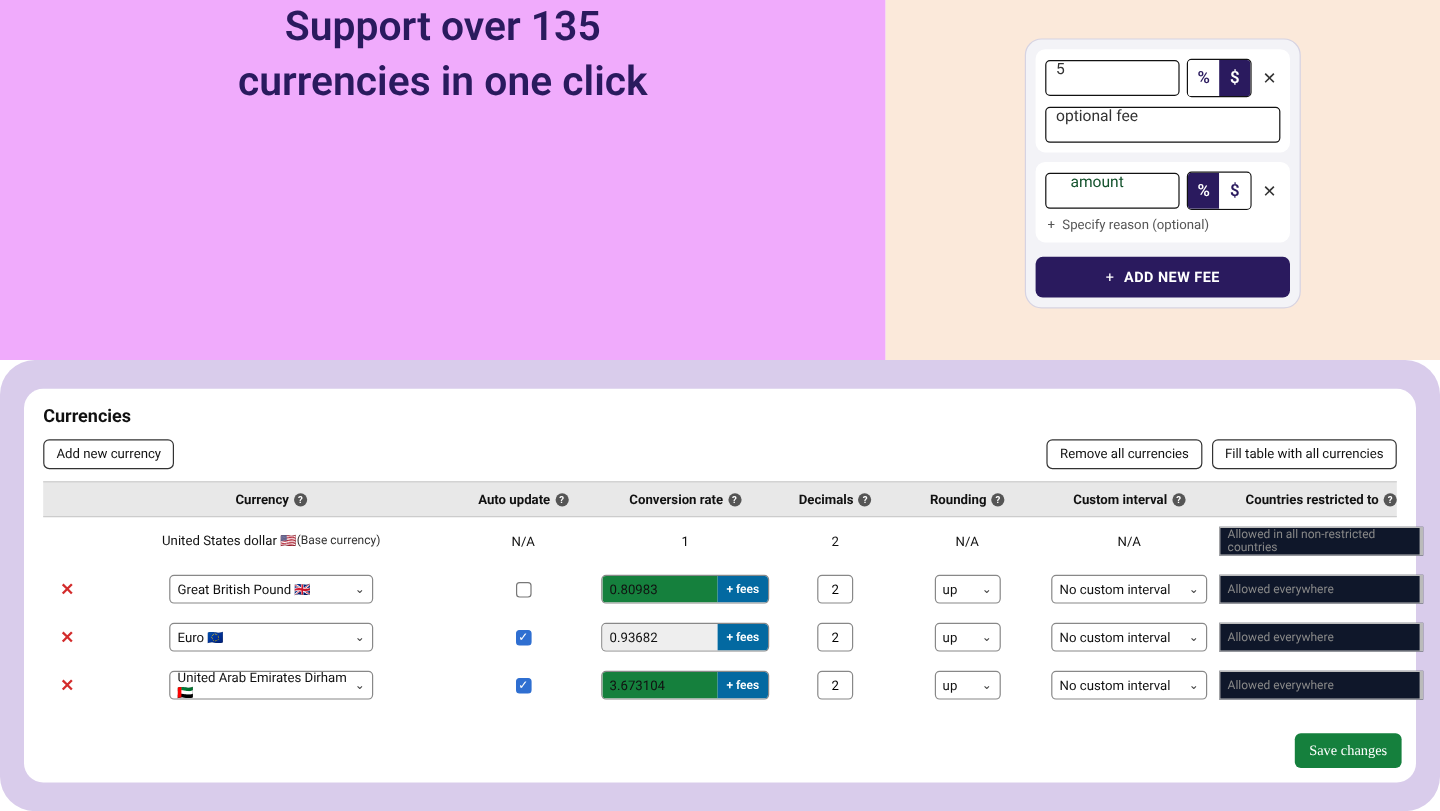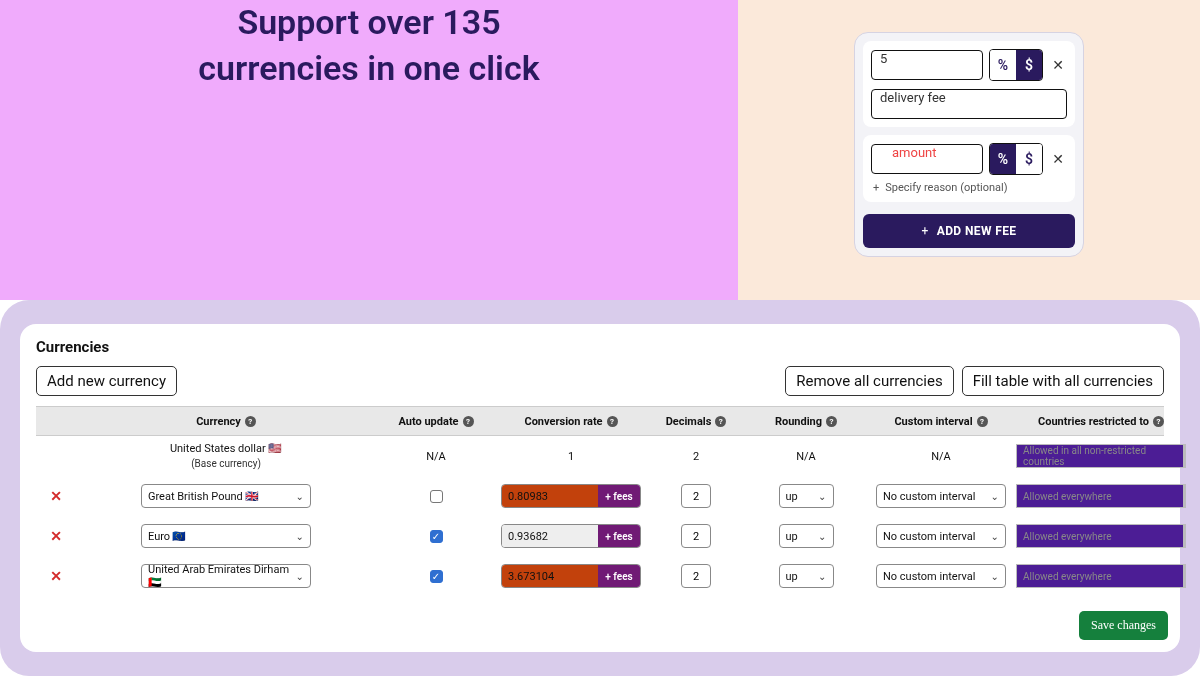--- a/index.html
+++ b/index.html
@@ -7,62 +7,62 @@
   body { background: #fff; }
 
   .top { display: flex; height: 300px; }
   .top-left { flex: 1; background: #f0abfc; display: flex; align-items: flex-start; justify-content: center; }
   .headline { text-align: center; color: #2a1a5e; font-size: 34px; font-weight: 600; line-height: 1.35; }
   .top-right { width: 462px; background: #fbe9da; display: flex; align-items: flex-start; justify-content: center; padding-top: 32px; }
   .fees-card { width: 230px; background: #f3f3f7; border: 1px solid #d6d3e2; border-radius: 14px; padding: 8px; }
   .fee-block { background: #fff; border-radius: 8px; padding: 8px; margin-bottom: 8px; }
   .fee-row { display: flex; align-items: center; gap: 6px; }
   .fee-amount { flex: 1; height: 30px; border: 1px solid #111; border-radius: 4px; padding: 0 8px; font-size: 13px; color: #333; }
-  .fee-amount.placeholder { color: #ef4444; padding-left: 20px; }
+  .fee-amount.placeholder { color: #14532d; padding-left: 20px; }
   .seg { display: flex; border: 1px solid #111; border-radius: 4px; overflow: hidden; }
   .seg button { width: 26px; height: 30px; border: none; background: #fff; color: #2a1a5e; font-size: 14px; font-weight: 600; cursor: pointer; }
   .seg button.active { background: #2a1a5e; color: #fff; }
   .fee-close { width: 18px; height: 18px; display: flex; align-items: center; justify-content: center; color: #333; font-size: 14px; cursor: pointer; }
   .fee-reason { width: 100%; height: 30px; border: 1px solid #111; border-radius: 4px; padding: 0 8px; font-size: 13px; color: #333; margin-top: 8px; }
   .specify { font-size: 11px; color: #555; padding: 6px 2px 0; cursor: pointer; }
   .specify::before { content: "+"; margin-right: 6px; }
   .add-fee { width: 100%; height: 34px; background: #2a1a5e; color: #fff; border: none; border-radius: 6px; font-size: 12px; font-weight: 700; letter-spacing: 0.4px; cursor: pointer; margin-top: 4px; }
   .add-fee::before { content: "+"; margin-right: 8px; font-weight: 400; }
 
   .bottom { background: #d9cceb; height: 376px; padding: 24px 20px; border-radius: 29px; }
   .panel { background: #fff; border-radius: 16px; padding: 14px 16px 44px; position: relative; height: 100%; }
   .panel-title { font-size: 15px; font-weight: 700; color: #111; margin-bottom: 10px; }
   .toolbar { display: flex; justify-content: space-between; margin-bottom: 10px; }
-  .btn-outline { background: #fff; border: 1px solid #333; border-radius: 5px; padding: 5px 10px; font-size: 15px; color: #111; cursor: pointer; }
+  .btn-outline { background: #fff; border: 1px solid #333; border-radius: 5px; padding: 5px 10px; font-size: 11px; color: #111; cursor: pointer; }
   .toolbar-right { display: flex; gap: 8px; }
 
   .thead { display: grid; grid-template-columns: 40px 300px 120px 150px 100px 120px 150px 170px; background: #e8e8e8; border-top: 1px solid #ccc; border-bottom: 1px solid #ccc; height: 30px; align-items: center; font-size: 11px; font-weight: 700; color: #111; }
   .thead > div { display: flex; justify-content: center; align-items: center; gap: 4px; }
   .help { display: inline-flex; width: 11px; height: 11px; border-radius: 50%; background: #555; color: #fff; font-size: 8px; font-weight: 700; align-items: center; justify-content: center; }
   .help::after { content: "?"; }
 
   .trow { display: grid; grid-template-columns: 40px 300px 120px 150px 100px 120px 150px 170px; align-items: center; height: 40px; font-size: 11px; color: #111; }
   .trow > div { display: flex; justify-content: center; align-items: center; }
-  .base-currency { flex-direction: column; line-height: 1.3; }
+  .base-currency { flex-direction: row; line-height: 1.3; }
   .base-currency .b1 { font-size: 11px; }
   .base-currency .b2 { font-size: 10px; color: #333; }
   .remove-x { color: #d32b2b; font-size: 14px; font-weight: 700; cursor: pointer; }
   .cur-select { width: 170px; height: 24px; border: 1px solid #888; border-radius: 4px; background: #fff; padding: 0 6px; font-size: 11px; display: flex; align-items: center; justify-content: space-between; cursor: pointer; }
   .chev { font-size: 10px; color: #444; }
   .chk { width: 13px; height: 13px; border: 1px solid #777; border-radius: 3px; display: flex; align-items: center; justify-content: center; background: #fff; }
   .chk.checked { background: #2f6fd1; border-color: #2f6fd1; color: #fff; font-size: 10px; }
   .chk.checked::after { content: "✓"; }
   .rate-wrap { display: flex; width: 140px; height: 24px; border: 1px solid #888; border-radius: 4px; overflow: hidden; }
   .rate-wrap.disabled .rate-val { background: #eee; }
-  .rate-val { flex: 1; padding: 0 6px; font-size: 11px; display: flex; align-items: center; background: #c2410c; }
-  .rate-fees { width: 42px; background: #701a75; color: #fff; font-size: 10px; font-weight: 600; display: flex; align-items: center; justify-content: center; cursor: pointer; }
+  .rate-val { flex: 1; padding: 0 6px; font-size: 11px; display: flex; align-items: center; background: #15803d; }
+  .rate-fees { width: 42px; background: #0369a1; color: #fff; font-size: 10px; font-weight: 600; display: flex; align-items: center; justify-content: center; cursor: pointer; }
   .dec-input { width: 30px; height: 24px; border: 1px solid #888; border-radius: 4px; text-align: center; font-size: 11px; }
   .sel { width: 55px; height: 24px; border: 1px solid #888; border-radius: 4px; background: #fff; padding: 0 6px; font-size: 11px; display: flex; align-items: center; justify-content: space-between; cursor: pointer; }
   .sel.wide { width: 130px; }
-  .countries { width: 170px; height: 24px; border: 1px solid #bbb; border-right: 3px solid #bbb; background: #4c1d95; padding: 0 6px; font-size: 10px; color: #888; display: flex; align-items: center; }
+  .countries { width: 170px; height: 24px; border: 1px solid #bbb; border-right: 3px solid #bbb; background: #0f172a; padding: 0 6px; font-size: 10px; color: #888; display: flex; align-items: center; }
 
   .save { position: absolute; right: 12px; bottom: 12px; background: #15803d; color: #fff; border: none; border-radius: 5px; padding: 7px 12px; font-size: 12px; font-weight: 500; cursor: pointer; font-family: Liberation Serif, serif; }
 </style>
 </head>
 <body>
 
 <div class="top">
   <div class="top-left">
     <div class="headline">
       <div>Support over 135</div>
@@ -74,21 +74,21 @@
       <div id="fees-list">
           <div class="fee-block">
             <div class="fee-row">
               <div class="fee-amount">5</div>
               <div class="seg">
                 <button>%</button>
                 <button class="active">$</button>
               </div>
               <div class="fee-close">✕</div>
             </div>
-            <div class="fee-reason">delivery fee</div>
+            <div class="fee-reason">optional fee</div>
           </div>
           <div class="fee-block">
             <div class="fee-row">
               <div class="fee-amount placeholder">amount</div>
               <div class="seg">
                 <button class="active">%</button>
                 <button>$</button>
               </div>
               <div class="fee-close">✕</div>
             </div>

